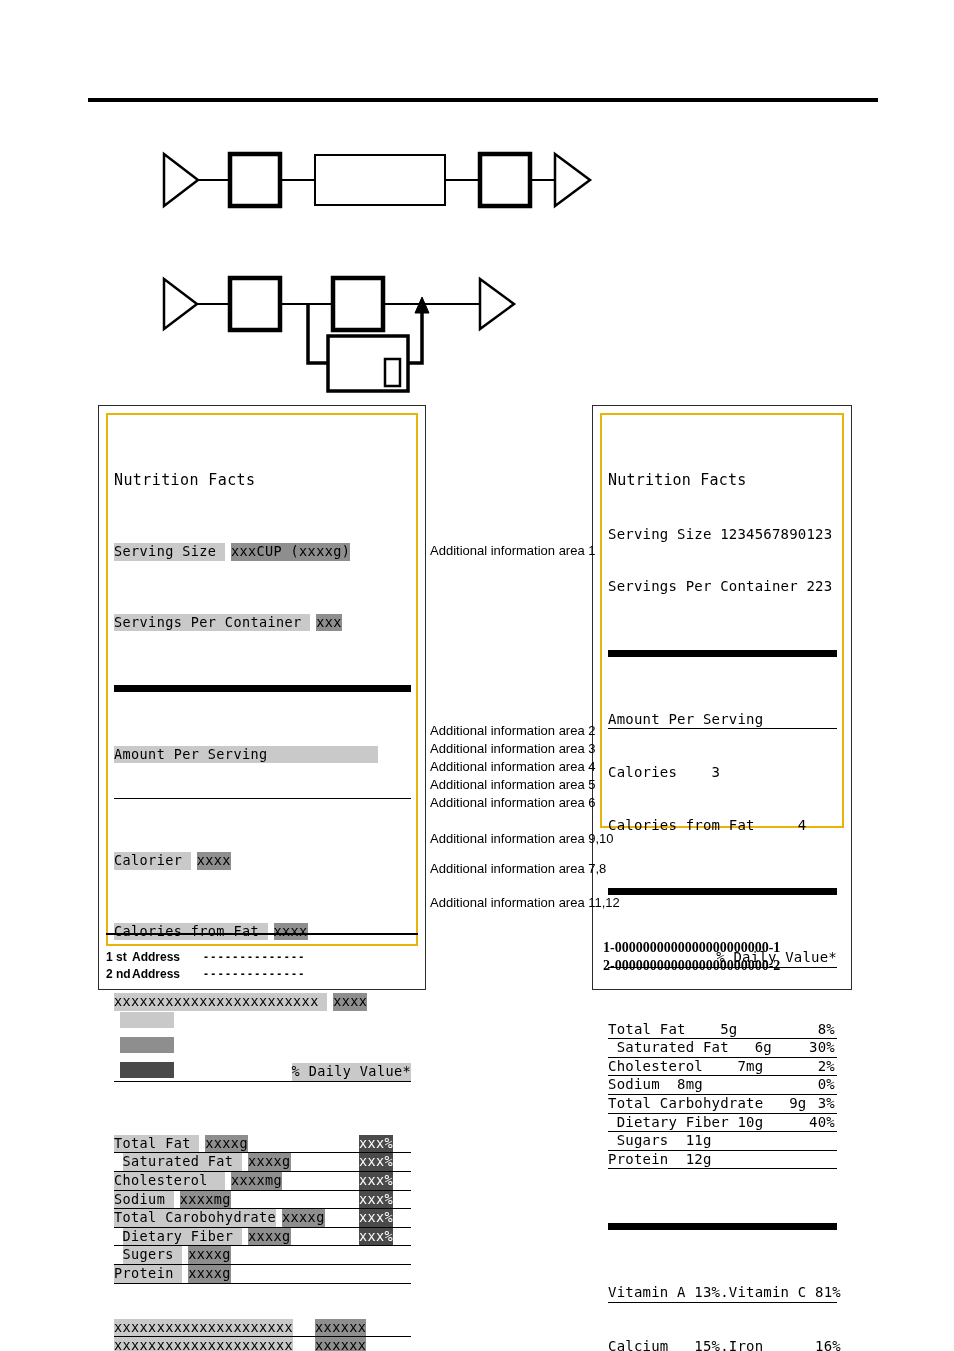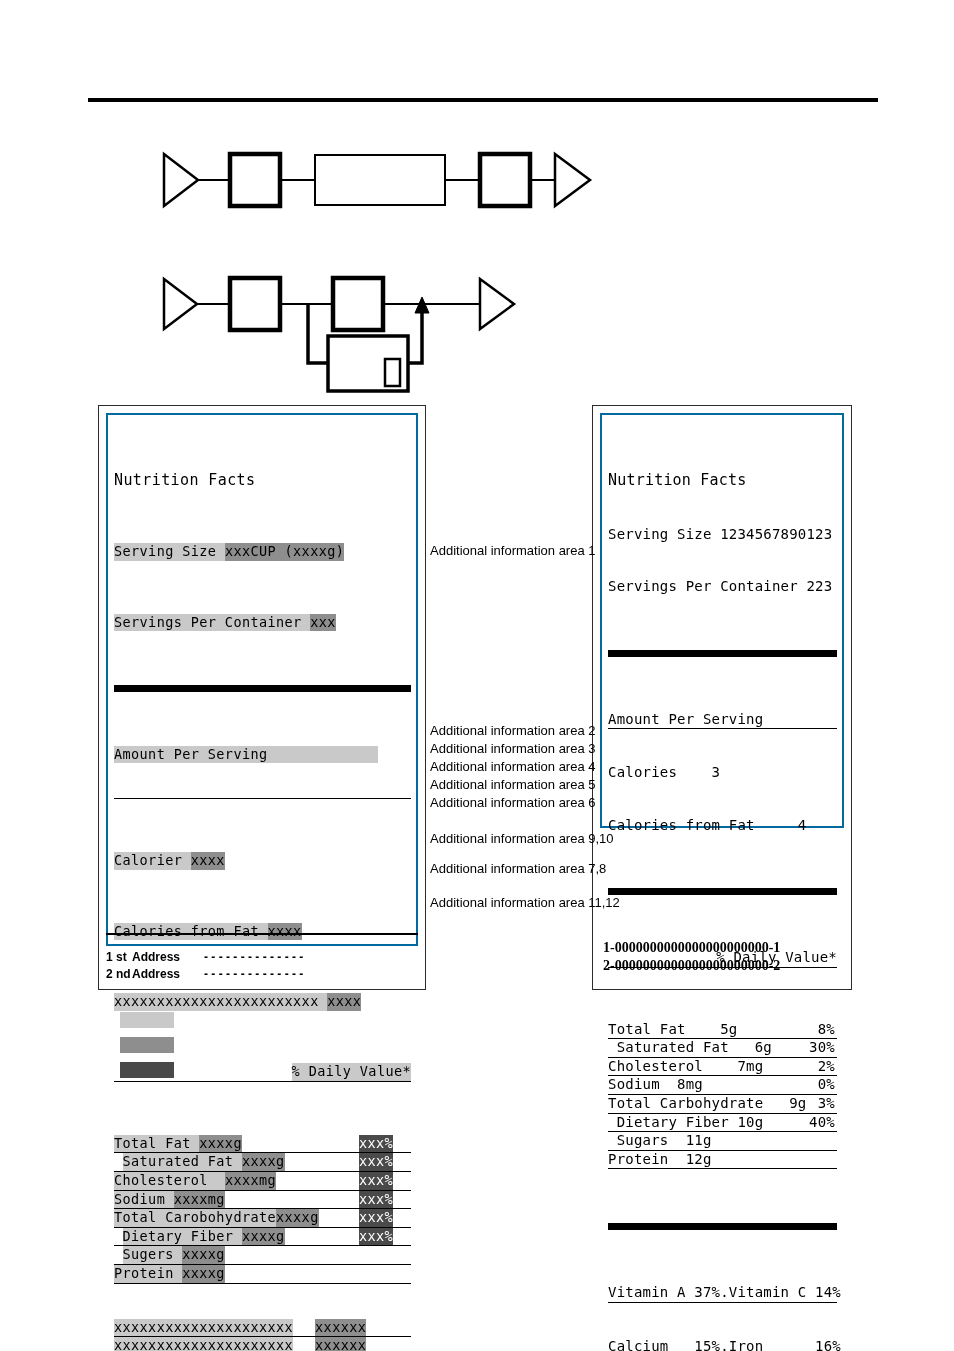--- a/index.html
+++ b/index.html
@@ -48,21 +48,21 @@
     top: 405px;
     width: 260px;
     height: 585px;
   }
 
   .label-inner {
     position: absolute;
     left: 7px;
     top: 7px;
     right: 7px;
-    border: 2px solid #0369a1;
+    border: 2px solid #eab308;
     box-sizing: border-box;
     background: #ffffff;
   }
   #label-template-panel .label-inner { height: 533px; }
   #label-sample-panel  .label-inner { height: 415px; }
 
   .nf-body {
     font-family: "DejaVu Sans Mono", "Liberation Mono", monospace;
     font-size: 13.5px;
     line-height: 17.6px;
@@ -75,21 +75,21 @@
   .nf-title { font-size: 15px; padding-bottom: 1px; }
 
   .nf-row {
     position: relative;
     height: 17.6px;
     white-space: pre;
   }
 
   
   .sh-light  { background: #c9c9c9; }
-  .sh-medium { background: #8e8e8e; }
+  .sh-medium { background: #8e8e8e; margin-left: 6px; }
   .sh-dark   { background: #4a4a4a; }
 
   .seg {
     display: inline-block;
     white-space: pre;
     vertical-align: top;
   }
 
   
   .rule-thick { height: 7px; background: #000000; margin: 1px 0 1px 0; }
@@ -256,21 +256,21 @@
       <div class="nf-row">Calories from Fat     4</div>
 
       <div class="rule-thick"></div>
 
       <div class="nf-row nf-line" style="text-align:right">% Daily Value*</div>
 
       <div id="smp-nutrients"><div class="nf-row nf-line"><span class="seg">Total Fat    5g</span><span class="seg pct-col" style="right: 2px;">8%</span></div><div class="nf-row nf-line"><span class="seg"> Saturated Fat   6g</span><span class="seg pct-col" style="right: 2px;">30%</span></div><div class="nf-row nf-line"><span class="seg">Cholesterol    7mg</span><span class="seg pct-col" style="right: 2px;">2%</span></div><div class="nf-row nf-line"><span class="seg">Sodium  8mg</span><span class="seg pct-col" style="right: 2px;">0%</span></div><div class="nf-row nf-line"><span class="seg">Total Carbohydrate   9g</span><span class="seg pct-col" style="right: 2px;">3%</span></div><div class="nf-row nf-line"><span class="seg"> Dietary Fiber 10g</span><span class="seg pct-col" style="right: 2px;">40%</span></div><div class="nf-row nf-line"><span class="seg"> Sugars  11g</span></div><div class="nf-row nf-line"><span class="seg">Protein  12g</span></div></div>
 
       <div class="rule-thick"></div>
 
-      <div class="nf-row nf-line">Vitamin A 37%.Vitamin C 14%</div>
+      <div class="nf-row nf-line">Vitamin A 13%.Vitamin C 81%</div>
       <div class="nf-row nf-line">Calcium   15%.Iron      16%</div>
 
       
     </div>
   </div>
 
   <div class="sample-addr"><span>1-0000000000000000000000-1</span>
 <span>2-0000000000000000000000-2</span></div>
 </div>
 

